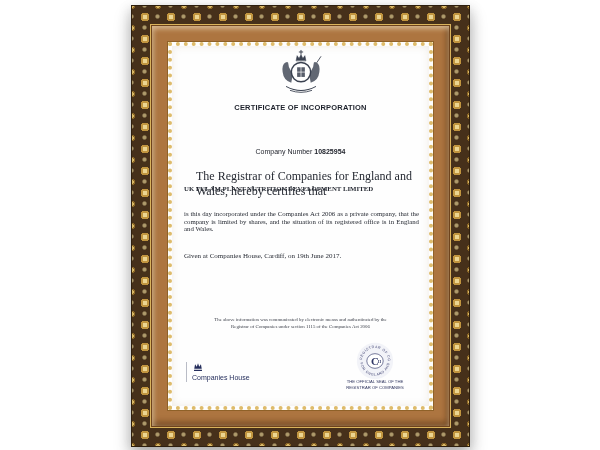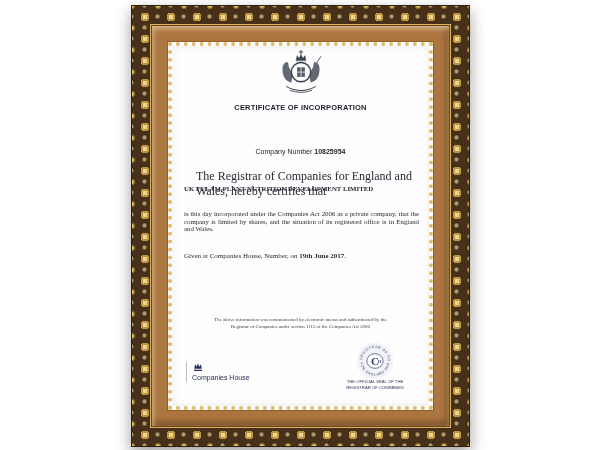--- a/index.html
+++ b/index.html
@@ -30,21 +30,21 @@
   .title{position:absolute;left:0;right:0;top:58px;text-align:center;
     font-weight:bold;font-size:7.5px;line-height:8.5px;letter-spacing:0.2px;color:#1d212b;}
   .co-num{position:absolute;left:0;right:0;top:102px;text-align:center;
     font-size:7px;color:#23262f;}
   .co-num b{font-weight:bold;}
   .serif{font-family:"Liberation Serif",serif;color:#262a33;}
   .registrar{position:absolute;left:24px;right:10px;top:123px;font-size:12px;}
   .co-name{position:absolute;left:12px;right:10px;top:139px;font-size:6.8px;font-weight:bold;}
   .para{position:absolute;left:12px;right:10px;top:164px;font-size:6.8px;line-height:7.6px;text-align:justify;}
   .given{position:absolute;left:12px;right:10px;top:206px;font-size:7px;}
-  .given b{font-weight:bold;}
+  .given b{font-weight:normal;}
   .footnote{position:absolute;left:0;right:0;top:270px;text-align:center;
     font-family:"Liberation Serif",serif;font-size:6.5px;line-height:9px;color:#3a3e48;
     transform:scale(0.75);transform-origin:50% 0;}
 
   
   .ch-logo{position:absolute;left:14px;top:316px;display:flex;align-items:stretch;}
   .ch-rule{width:1px;background:#b9bcc6;margin-right:5px;}
   .ch-col{display:flex;flex-direction:column;justify-content:flex-end;padding-bottom:1px;}
   .ch-text{font-size:7px;color:#252e5c;margin-top:2px;white-space:nowrap;}
 
@@ -81,21 +81,21 @@
       </div>
 
       <div class="co-num">
         <span>Company Number </span><b>10825954</b>
       </div>
 
       <div class="registrar serif">The Registrar of Companies for England and Wales, hereby certifies that</div>
       <div class="co-name serif">UK FULAM PLANT NUTRITION DEVELOPMENT LIMITED</div>
       <div class="para serif">is this day incorporated under the Companies Act 2006 as a private company, that the company is limited by shares, and the situation of its registered office is in England and Wales.</div>
       <div class="given serif">
-        <span>Given at Companies House, Number, on </span><b>19th June 2017</b><span>.</span>
+        <span>Given at Companies House, Cardiff, on </span><b>19th June 2017</b><span>.</span>
       </div>
 
       <div class="footnote">
         <div>The above information was communicated by electronic means and authenticated by the</div>
         <div>Registrar of Companies under section 1115 of the Companies Act 2006</div>
       </div>
 
       <div class="ch-logo">
         <div class="ch-rule"></div>
         <div class="ch-col">

